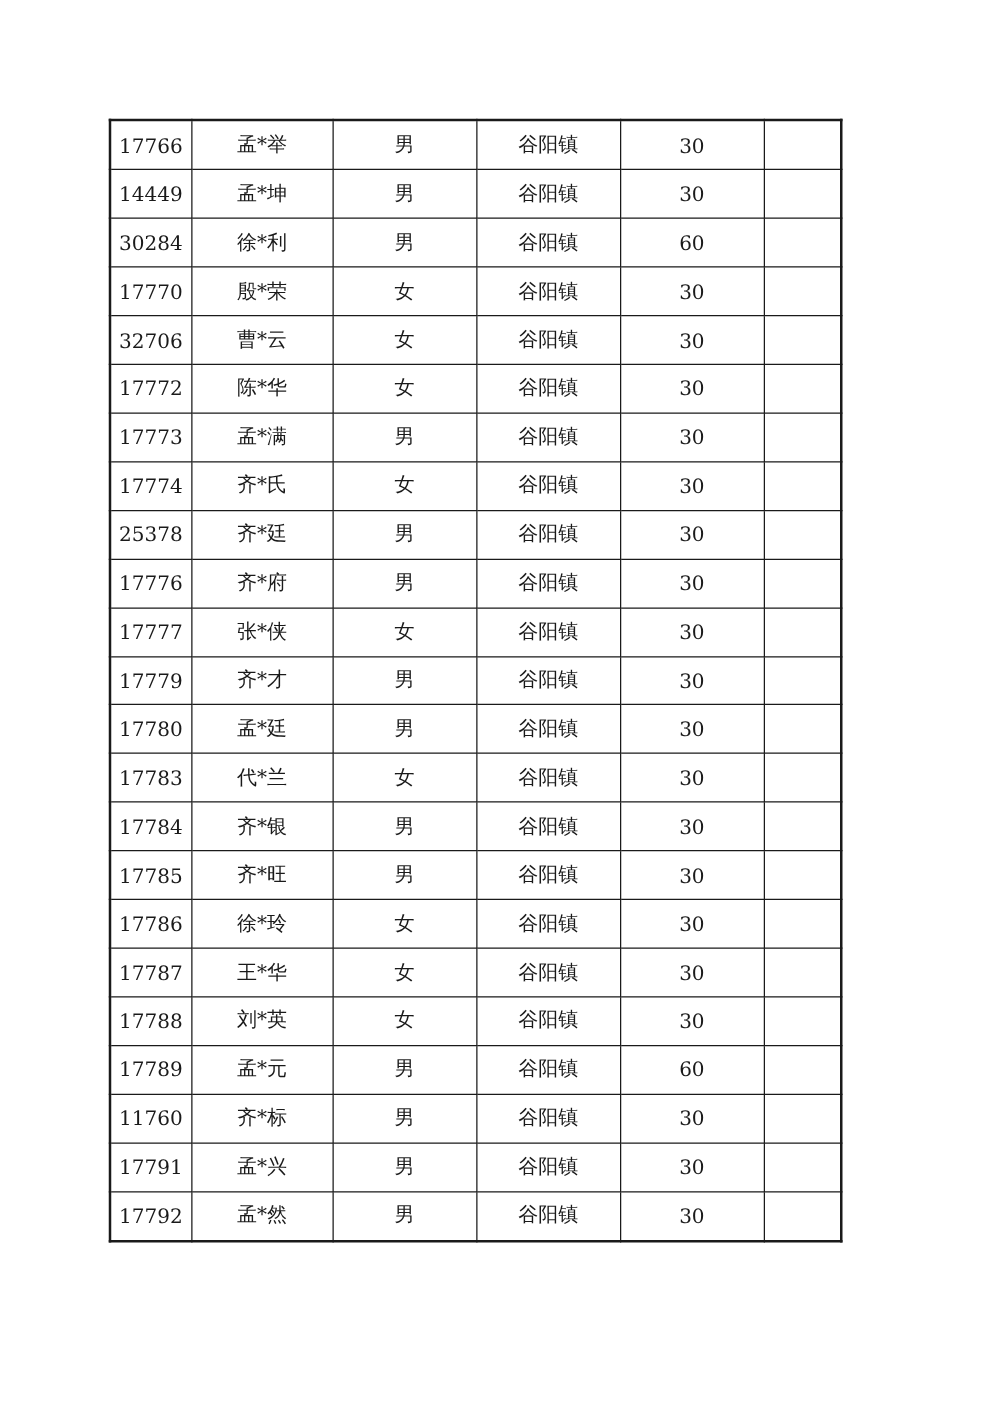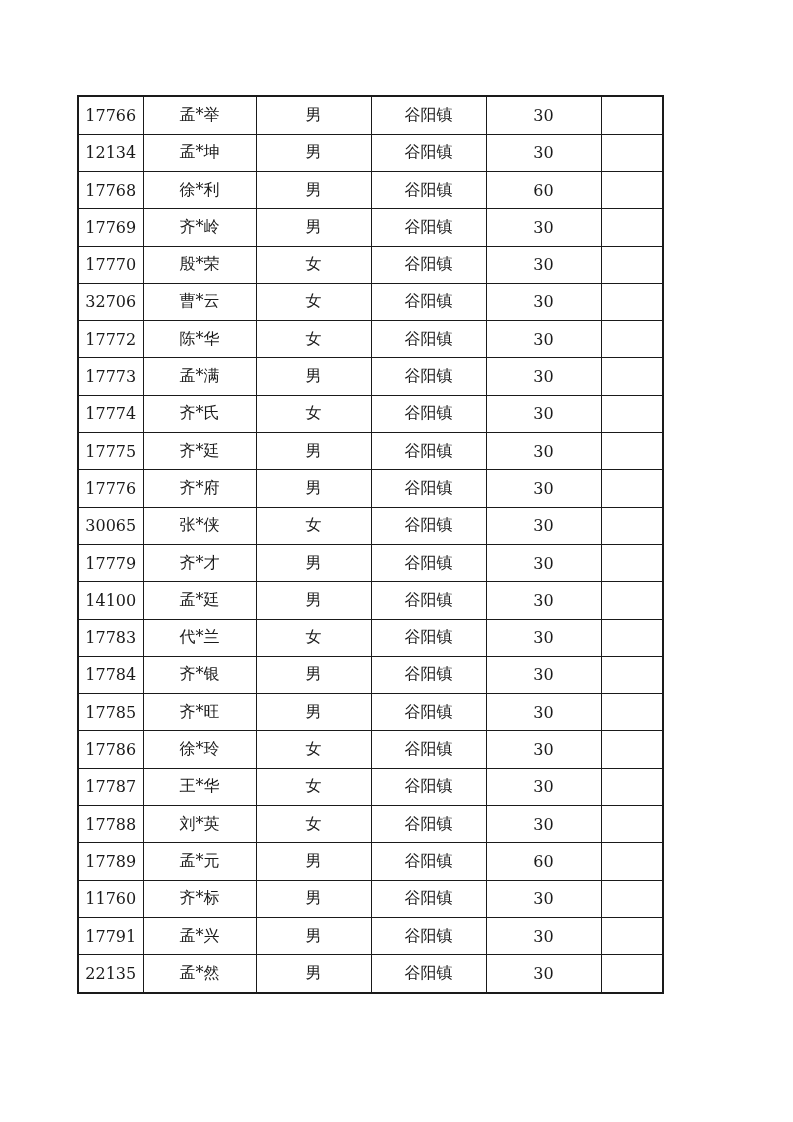--- a/index.html
+++ b/index.html
@@ -11,21 +11,21 @@
   }
   .page {
     position: relative;
     width: 793px;
     height: 1122px;
     background: #ffffff;
     overflow: hidden;
   }
   table.roster {
     position: absolute;
-    left: 77px;
+    left: 87px;
     top: 95px;
     width: 587px;
     height: 899px;
     border-collapse: collapse;
     table-layout: fixed;
     border: 2px solid #1a1a1a;
     padding-left: 20px;
   }
   table.roster td {
     border: 1px solid #1a1a1a;
@@ -54,41 +54,33 @@
     <tbody>
         <tr>
           <td>17766</td>
           <td>孟*举</td>
           <td>男</td>
           <td>谷阳镇</td>
           <td>30</td>
           <td></td>
         </tr>
         <tr>
-          <td>12134</td>
+          <td>14449</td>
           <td>孟*坤</td>
           <td>男</td>
           <td>谷阳镇</td>
           <td>30</td>
           <td></td>
         </tr>
         <tr>
-          <td>17768</td>
+          <td>30284</td>
           <td>徐*利</td>
           <td>男</td>
           <td>谷阳镇</td>
           <td>60</td>
-          <td></td>
-        </tr>
-        <tr>
-          <td>17769</td>
-          <td>齐*岭</td>
-          <td>男</td>
-          <td>谷阳镇</td>
-          <td>30</td>
           <td></td>
         </tr>
         <tr>
           <td>17770</td>
           <td>殷*荣</td>
           <td>女</td>
           <td>谷阳镇</td>
           <td>30</td>
           <td></td>
         </tr>
@@ -118,53 +110,53 @@
         </tr>
         <tr>
           <td>17774</td>
           <td>齐*氏</td>
           <td>女</td>
           <td>谷阳镇</td>
           <td>30</td>
           <td></td>
         </tr>
         <tr>
-          <td>17775</td>
+          <td>25378</td>
           <td>齐*廷</td>
           <td>男</td>
           <td>谷阳镇</td>
           <td>30</td>
           <td></td>
         </tr>
         <tr>
           <td>17776</td>
           <td>齐*府</td>
           <td>男</td>
           <td>谷阳镇</td>
           <td>30</td>
           <td></td>
         </tr>
         <tr>
-          <td>30065</td>
+          <td>17777</td>
           <td>张*侠</td>
           <td>女</td>
           <td>谷阳镇</td>
           <td>30</td>
           <td></td>
         </tr>
         <tr>
           <td>17779</td>
           <td>齐*才</td>
           <td>男</td>
           <td>谷阳镇</td>
           <td>30</td>
           <td></td>
         </tr>
         <tr>
-          <td>14100</td>
+          <td>17780</td>
           <td>孟*廷</td>
           <td>男</td>
           <td>谷阳镇</td>
           <td>30</td>
           <td></td>
         </tr>
         <tr>
           <td>17783</td>
           <td>代*兰</td>
           <td>女</td>
@@ -230,21 +222,21 @@
         </tr>
         <tr>
           <td>17791</td>
           <td>孟*兴</td>
           <td>男</td>
           <td>谷阳镇</td>
           <td>30</td>
           <td></td>
         </tr>
         <tr>
-          <td>22135</td>
+          <td>17792</td>
           <td>孟*然</td>
           <td>男</td>
           <td>谷阳镇</td>
           <td>30</td>
           <td></td>
         </tr>
       </tbody>
   </table>
 </div>
 

